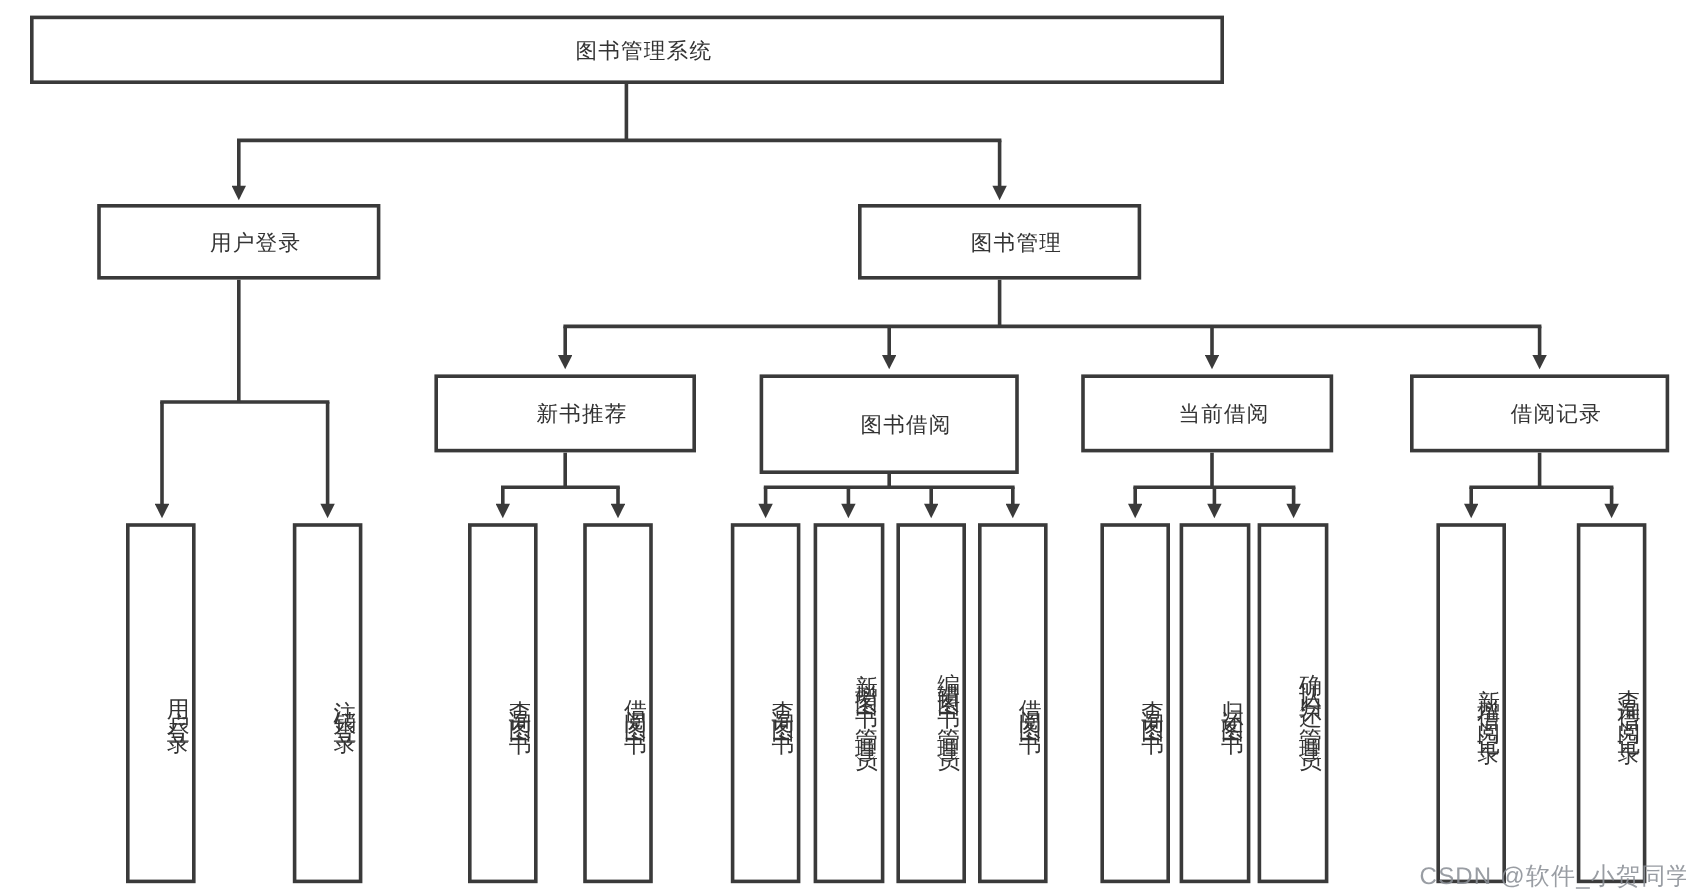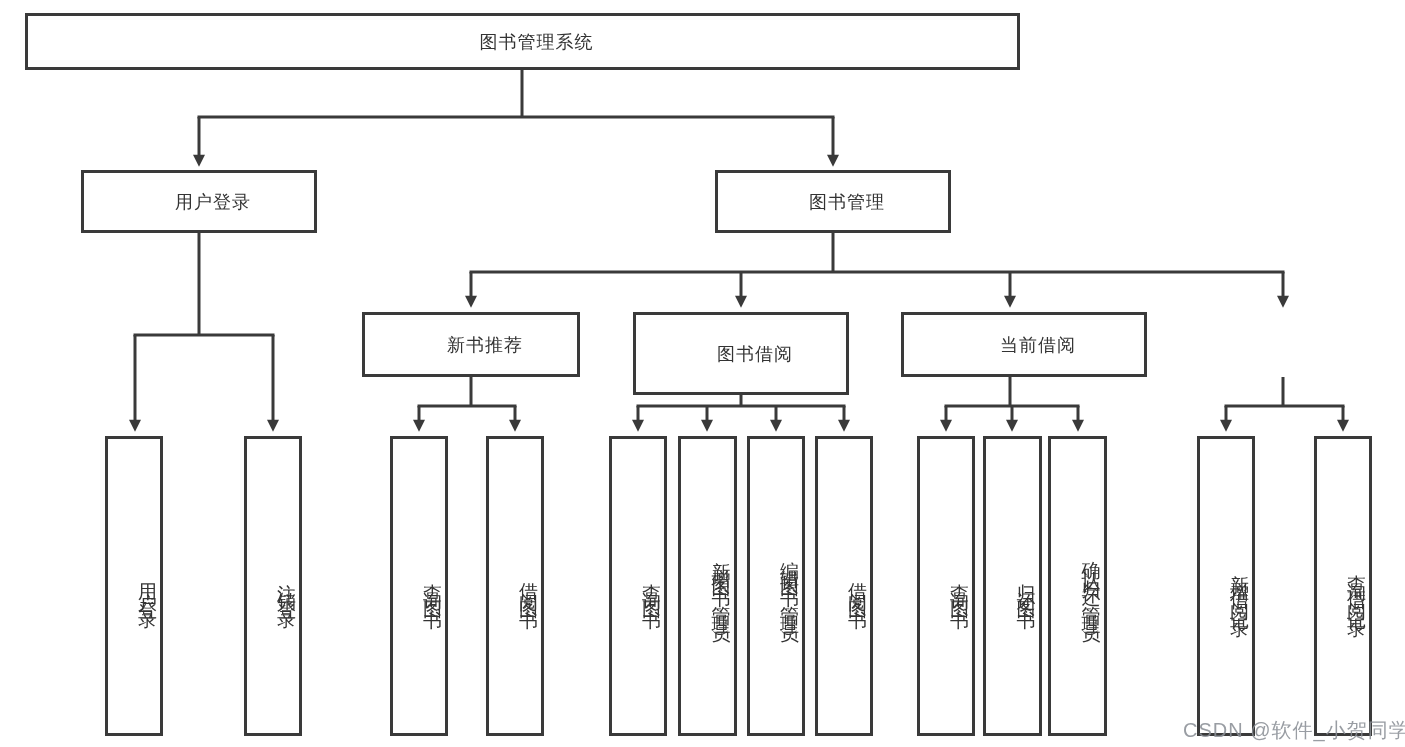--- a/index.html
+++ b/index.html
@@ -78,21 +78,22 @@
     </g>
   </svg>
 
   <div class="box h" style="left:25px;top:13px;width:995px;height:57px">图书管理系统</div>
 
   <div class="box h" style="left:81px;top:170px;width:236px;height:63px">用户登录</div>
   <div class="box h" style="left:362px;top:312px;width:218px;height:65px">新书推荐</div>
 
   <div class="box h" style="left:715px;top:170px;width:236px;height:63px">图书管理</div>
   <div class="box h" style="left:633px;top:312px;width:216px;height:83px">图书借阅</div>
-  <div class="box h" style="left:901px;top:312px;width:246px;height:65px">当前借阅</div>
+  <div class="box h" style="left:901px;top:312px;width:210px;height:65px">当前借阅</div>
+  <div class="box h" style="left:1175px;top:312px;width:216px;height:65px">借阅记录</div>
 
   <div class="box v" style="left:105px;width:58px">用户登录</div>
   <div class="box v" style="left:244px;width:58px">注销登录</div>
 
   <div class="box v" style="left:390px;width:58px">查询图书</div>
   <div class="box v" style="left:486px;width:58px">借阅图书</div>
 
   <div class="box v" style="left:609px;width:58px">查询图书</div>
   <div class="box v" style="left:678px;width:59px">新增图书（管理员）</div>
   <div class="box v" style="left:747px;width:58px">编辑图书（管理员）</div>

